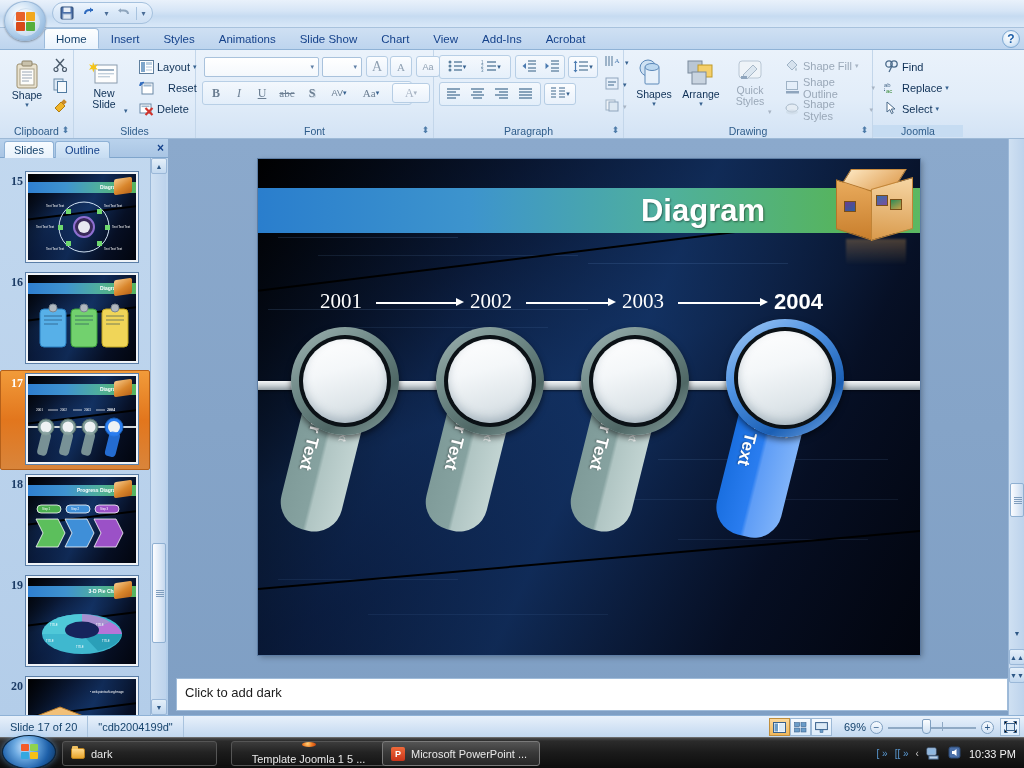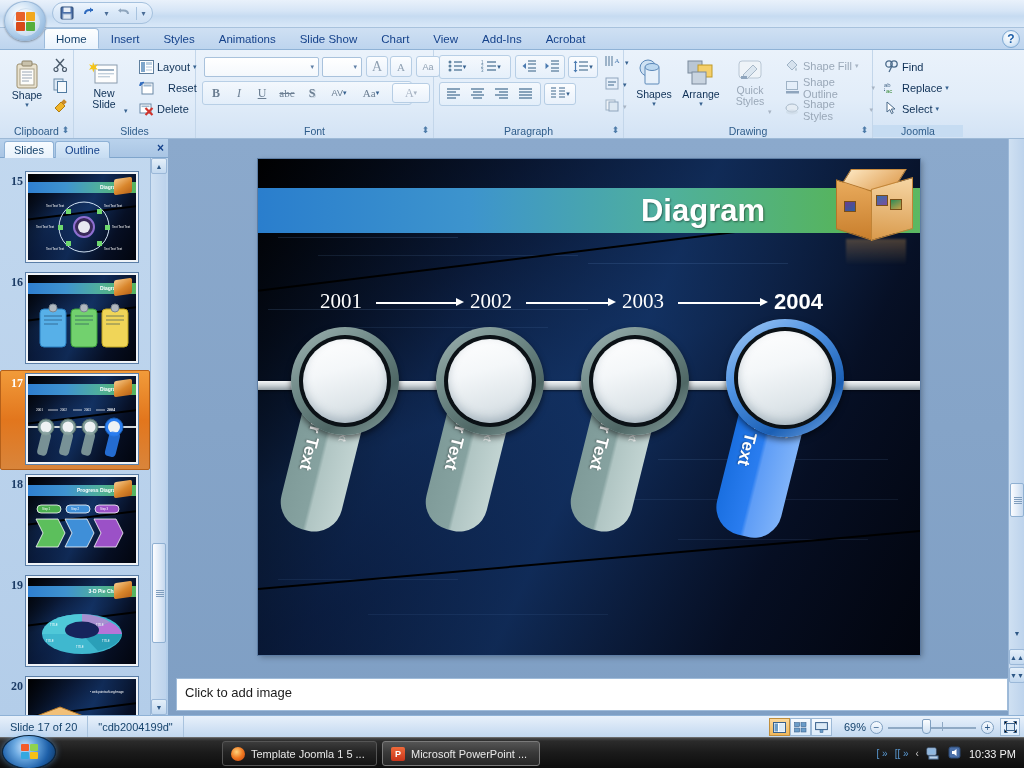--- a/index.html
+++ b/index.html
@@ -1229,21 +1229,21 @@
           <i></i>
           <i></i>
           <i></i>
         </div>
     </div>
     <div class="sb-arrow" style="top:486px; border:none; background:transparent;">▼</div>
     <div class="sb-arrow" style="top:510px;">▲▲</div>
     <div class="sb-arrow" style="top:528px;">▼▼</div>
   </div>
 
-  <div class="notes">Click to add image</div>
+  <div class="notes">Click to add dark</div>
 
   <div class="statusbar">
     <div class="sb-cell">Slide 17 of 20</div>
     <div class="sb-cell">"cdb2004199d"</div>
 
     <div class="view-btns">
       <div class="vbtn active">
         <svg width="13" height="11" viewBox="0 0 13 11">
           <rect x="0.5" y="0.5" width="12" height="10" fill="#fff" stroke="#39618c"></rect>
           <rect x="1.5" y="1.5" width="3.5" height="8" fill="#6a9cc8"></rect>
@@ -1294,21 +1294,25 @@
   <div class="taskbar">
     <div class="start-orb">
       <div class="start-flag">
         <div class="sf sf1"></div>
           <div class="sf sf2"></div>
           <div class="sf sf3"></div>
           <div class="sf sf4"></div>
       </div>
     </div>
 
-    <div class="task-btn" style="left:222px; width:155px;">
+    <div class="task-btn" style="left:62px; width:155px;">
+      <span class="folder-ico"></span>
+      <span>dark</span>
+    </div>
+    <div class="task-btn" style="left:231px; width:155px;flex-direction:column;">
       <span class="ff-ico"></span>
       <span>Template Joomla 1 5 ...</span>
     </div>
     <div class="task-btn active" style="left:382px; width:158px;">
       <span class="pp-ico">P</span>
       <span>Microsoft PowerPoint ...</span>
     </div>
 
     <div class="tray">
       <span style="color:#5b9bd5; font-size:10px;">[ »</span>

